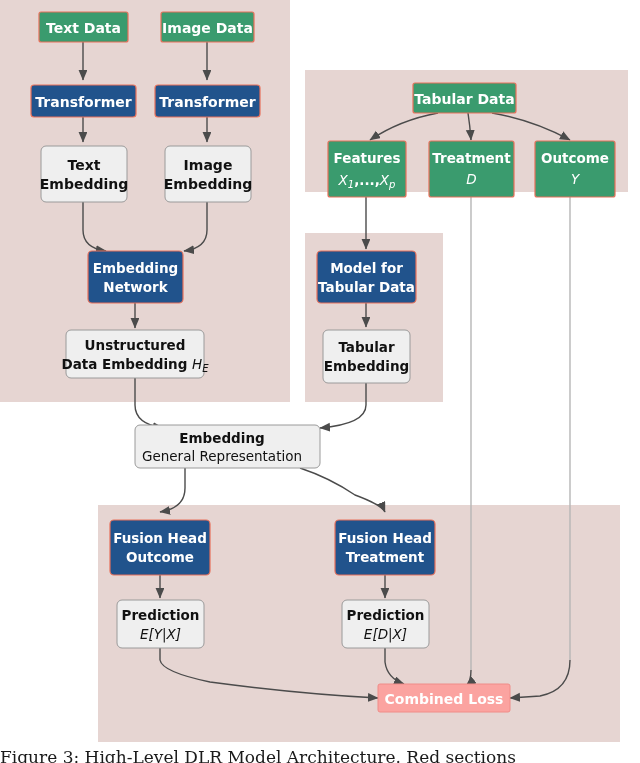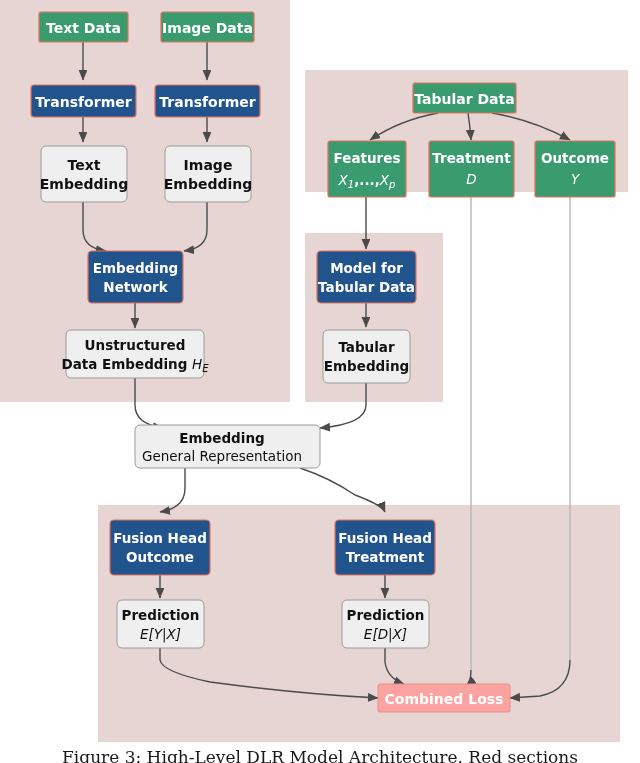--- a/index.html
+++ b/index.html
@@ -16,21 +16,21 @@
   .lbl{font-family:"DejaVu Sans","Liberation Sans",sans-serif;text-anchor:middle;}
   .lbl-w{fill:#ffffff;font-weight:bold;}
   .lbl-d{fill:#111111;font-weight:bold;}
   .lbl-d-reg{fill:#111111;font-weight:normal;}
   .it{font-style:italic;font-weight:normal;}
   .edge{fill:none;stroke:#4b4b4b;stroke-width:1.4;}
   .edge-lite{fill:none;stroke:#b6b6b6;stroke-width:1.4;}
   .caption{
     position:absolute;left:0;top:744px;width:640px;
     font-family:"DejaVu Serif","Liberation Serif",serif;
-    font-size:17px;color:#1a1a1a;text-align:center;
+    font-size:17px;color:#1a1a1a;
     white-space:nowrap;overflow:hidden;height:19px;line-height:26px;
   }
 </style>
 </head>
 <body>
 
 <svg id="diagram" viewBox="0 0 640 763">
   <defs>
     <marker id="ah" markerWidth="9" markerHeight="9" refX="7.2" refY="3.2" orient="auto" markerUnits="strokeWidth">
       <path d="M0,0 L7.6,3.2 L0,6.4 z" fill="#4b4b4b"></path>

